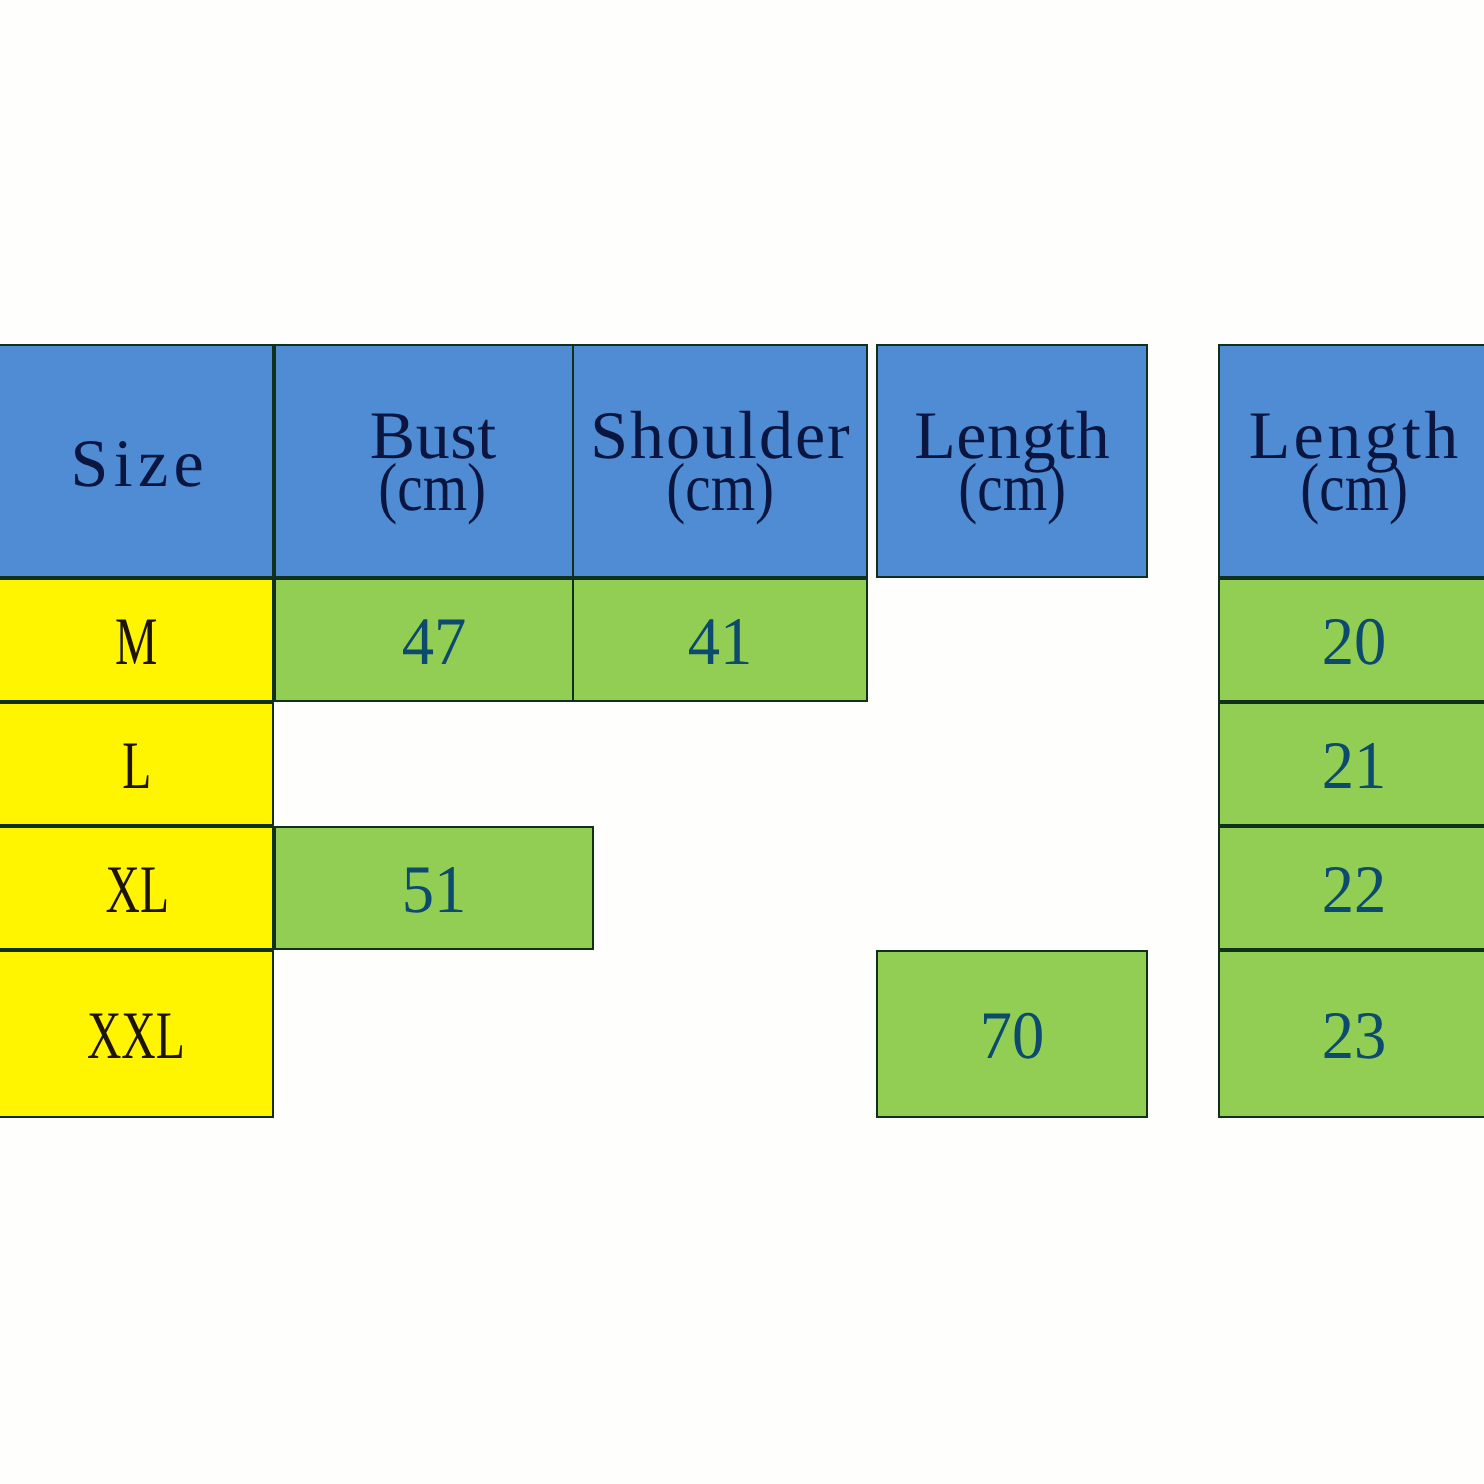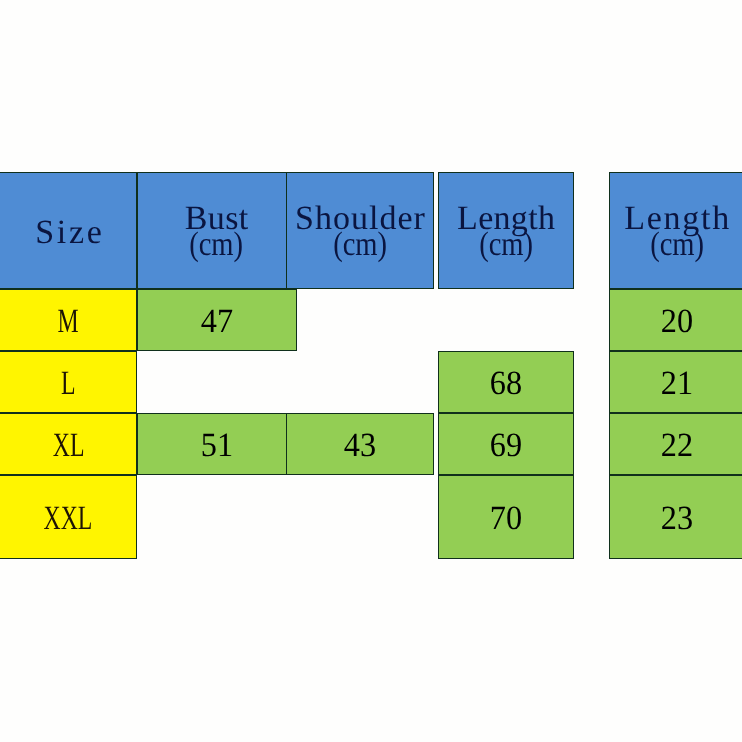--- a/index.html
+++ b/index.html
@@ -45,21 +45,21 @@
   
   .r0 { top: 171.5px; height: 117px; }
   .r1 { top: 288.5px; height: 62px; }
   .r2 { top: 350.5px; height: 62px; }
   .r3 { top: 412.5px; height: 62px; }
   .r4 { top: 474.5px; height: 84px; }
 
   
   .hdr { background: #4f8cd4; color: #0a1540; flex-direction: column; padding-bottom: 5px; }
   .sz  { background: #fff500; color: #1e1405; }
-  .val { background: #93ce54; color: #000000; }
+  .val { background: #93ce54; color: #0c4a6e; }
 
   
   .sq {
     display: inline-block;
     transform-origin: center center;
     white-space: nowrap;
     line-height: 1;
   }
   .hdr .sq { font-size: 34px; }
   .sz  .sq, .val .sq { font-size: 34px; position: relative; top: 2.5px; }
@@ -103,45 +103,39 @@
     <span class="line1"><span class="sq w-sleeve">Length</span></span>
     <span class="line2"><span class="sq w-unit">(cm)</span></span>
   </div>
 
   <div class="cell sz c0 r1">
       <span class="sq w-szval">M</span>
     </div>
   <div class="cell val c1 r1">
       <span class="sq w-num">47</span>
     </div>
+  <div class="cell val c2 r1">
+      <span class="sq w-num">41</span>
+    </div>
   <div class="cell val c4 r1">
       <span class="sq w-num">20</span>
     </div>
 
   <div class="cell sz c0 r2">
       <span class="sq w-szval">L</span>
-    </div>
-  <div class="cell val c3 r2">
-      <span class="sq w-num">68</span>
     </div>
   <div class="cell val c4 r2">
       <span class="sq w-num">21</span>
     </div>
 
   <div class="cell sz c0 r3">
       <span class="sq w-szval">XL</span>
     </div>
   <div class="cell val c1 r3">
       <span class="sq w-num">51</span>
-    </div>
-  <div class="cell val c2 r3">
-      <span class="sq w-num">43</span>
-    </div>
-  <div class="cell val c3 r3">
-      <span class="sq w-num">69</span>
     </div>
   <div class="cell val c4 r3">
       <span class="sq w-num">22</span>
     </div>
 
   <div class="cell sz c0 r4">
       <span class="sq w-szval">XXL</span>
     </div>
   <div class="cell val c3 r4">
       <span class="sq w-num">70</span>

